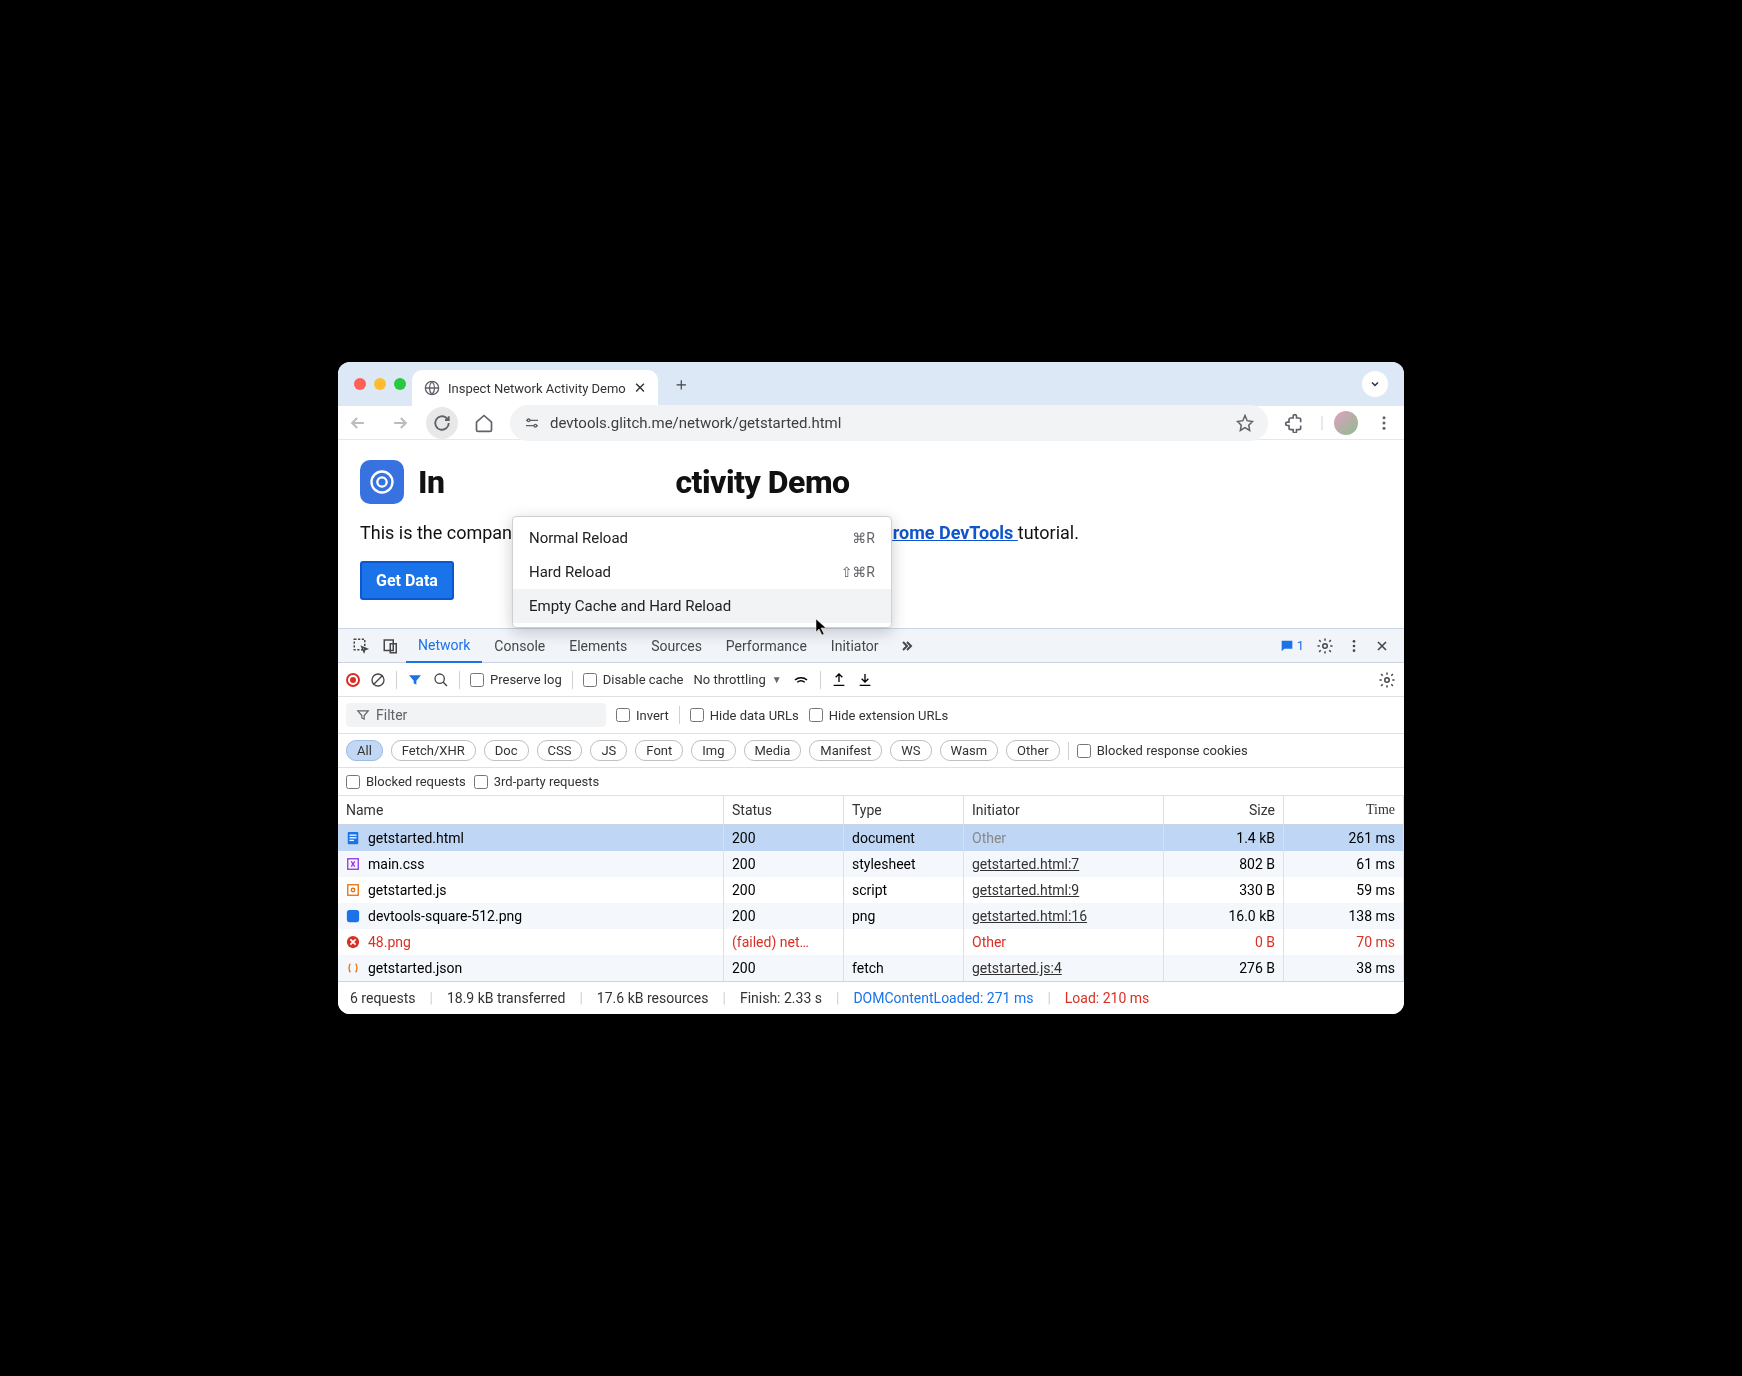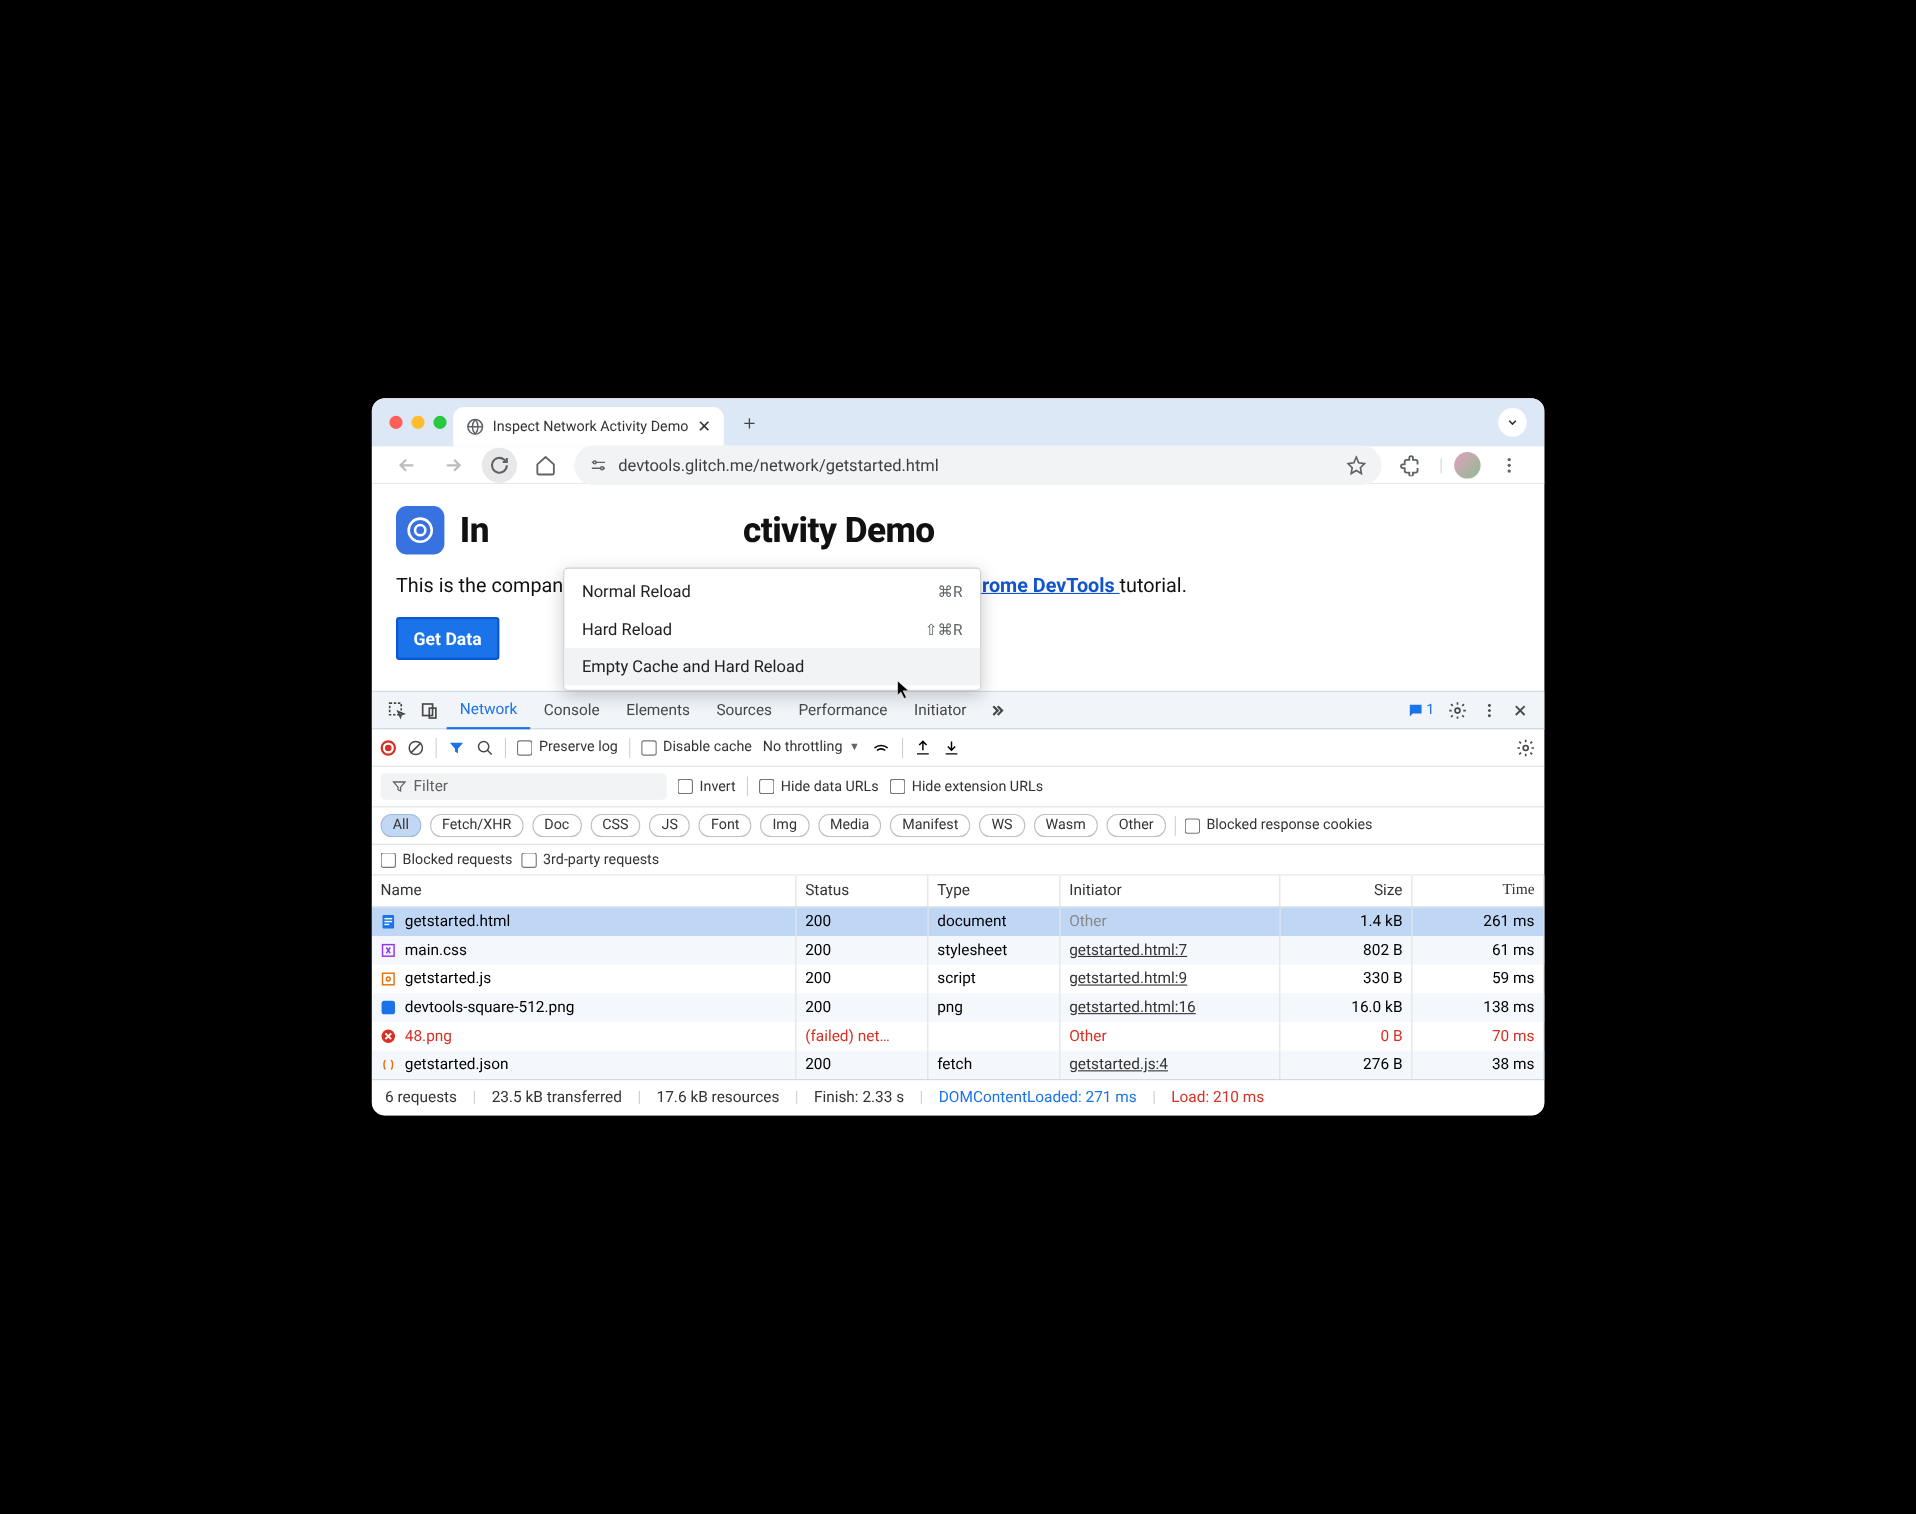--- a/index.html
+++ b/index.html
@@ -14,21 +14,21 @@
 .dot.yellow { background: #febc2e; }
 .dot.green { background: #28c840; }
 .tab { background: #fff; border-radius: 10px 10px 0 0; margin-left: 6px; height: 36px; align-self: flex-end; display: flex; align-items: center; padding: 0 12px; gap: 8px; font-size: 13px; color: #333; max-width: 300px;}
 .tab .globe { width: 16px; height: 16px; color: #5f6368; }
 .tab .label { white-space: nowrap; overflow: hidden; text-overflow: ellipsis; max-width: 220px;}
 .tab .close { font-size: 15px; color: #333; cursor: pointer; }
 .plus-tab { margin-left: 14px; color: #444; font-size: 18px; cursor: pointer; }
 .window-ctrl { margin-left: auto; background: #fff; width: 26px; height: 26px; border-radius: 50%; display:flex; align-items:center; justify-content:center; color:#333; cursor:pointer;}
 
 
-.toolbar { background: #fff; height: 34px; display: flex; align-items: center; gap: 10px; padding: 0 16px; border-bottom: 1px solid #e8e8e8; }
+.toolbar { background: #fff; height: 34px; display: flex; align-items: center; gap: 10px; padding: 0 4px; border-bottom: 1px solid #e8e8e8; }
 .icon-btn { width: 32px; height: 32px; display: flex; align-items: center; justify-content: center; color: #5f6368; border-radius: 50%; cursor: pointer; }
 .icon-btn.disabled { color: #bdbdbd; }
 .icon-btn.active { background: #e8e8e8; }
 .url-bar { flex: 1; background: #f1f3f4; border-radius: 20px; height: 36px; display: flex; align-items: center; padding: 0 14px; gap: 10px; font-size: 15px; color: #3c4043; }
 .url-bar .tune { width:16px; height:16px; color:#5f6368;}
 .url-bar .star { margin-left: auto; width:18px; height:18px; color:#5f6368; cursor:pointer;}
 .avatar { width: 24px; height: 24px; border-radius: 50%; background: linear-gradient(135deg, #e0a0c0 0%, #8fbc8f 100%); }
 .sep { color: #dadce0; }
 
 
@@ -487,21 +487,21 @@
             <td><span class="init"><a>getstarted.js:4</a></span></td>
             <td class="right">276 B</td>
             <td class="right">38 ms</td>
           </tr>
         </tbody>
     </table>
 
     <div class="status-bar">
       <span>6 requests</span>
         <span class="sep">|</span>
-      <span>23.5 kB transferred</span>
+      <span>18.9 kB transferred</span>
         <span class="sep">|</span>
       <span>17.6 kB resources</span>
         <span class="sep">|</span>
       <span>Finish: 2.33 s</span>
         <span class="sep">|</span>
       <span class="domc">DOMContentLoaded: 271 ms</span>
         <span class="sep">|</span>
       <span class="load">Load: 210 ms</span>
     </div>
   </div>

